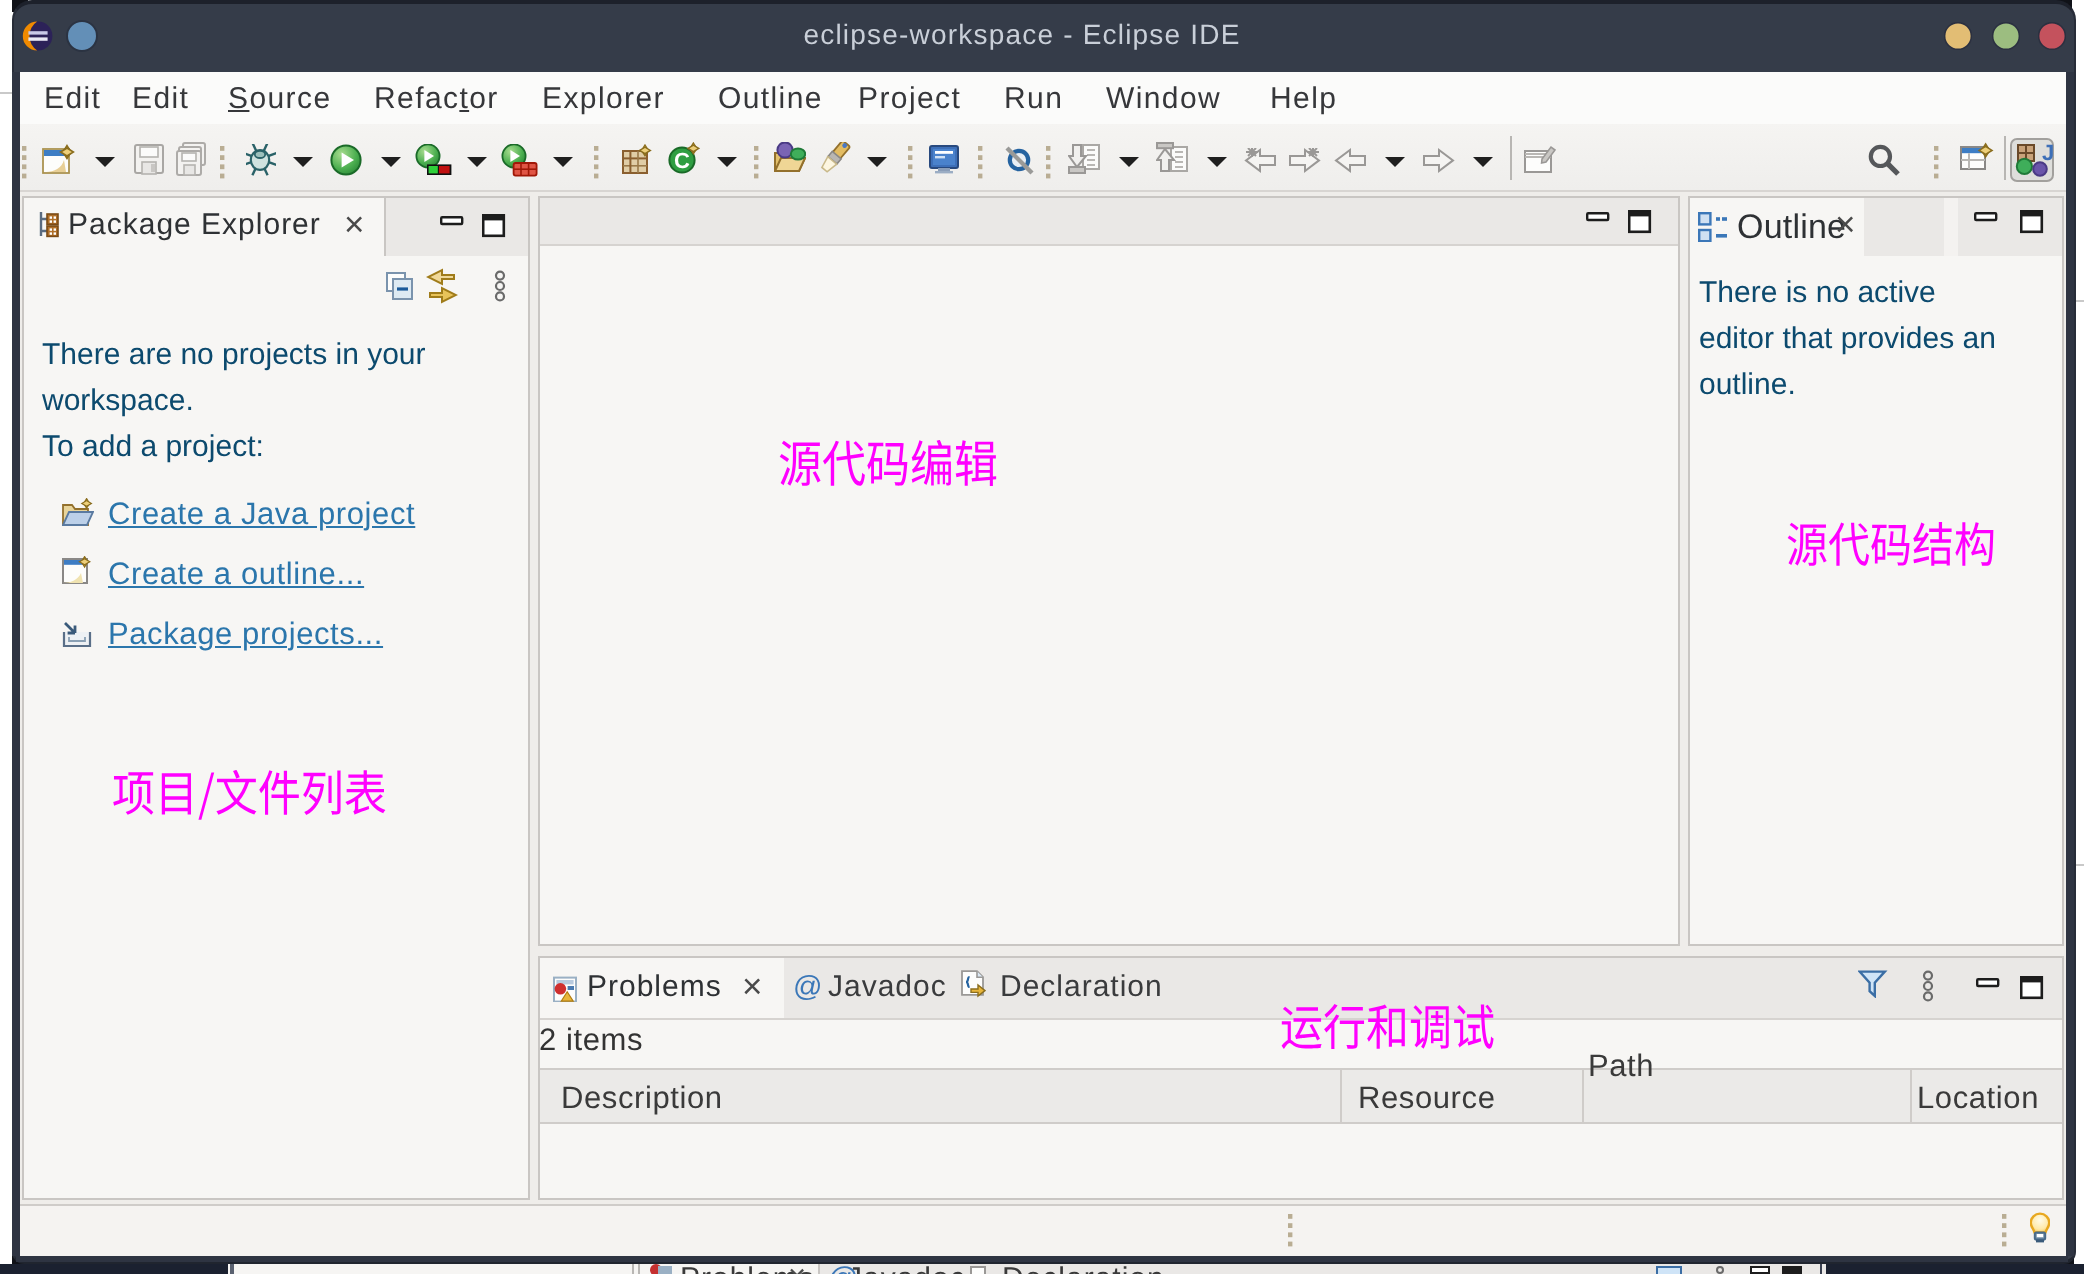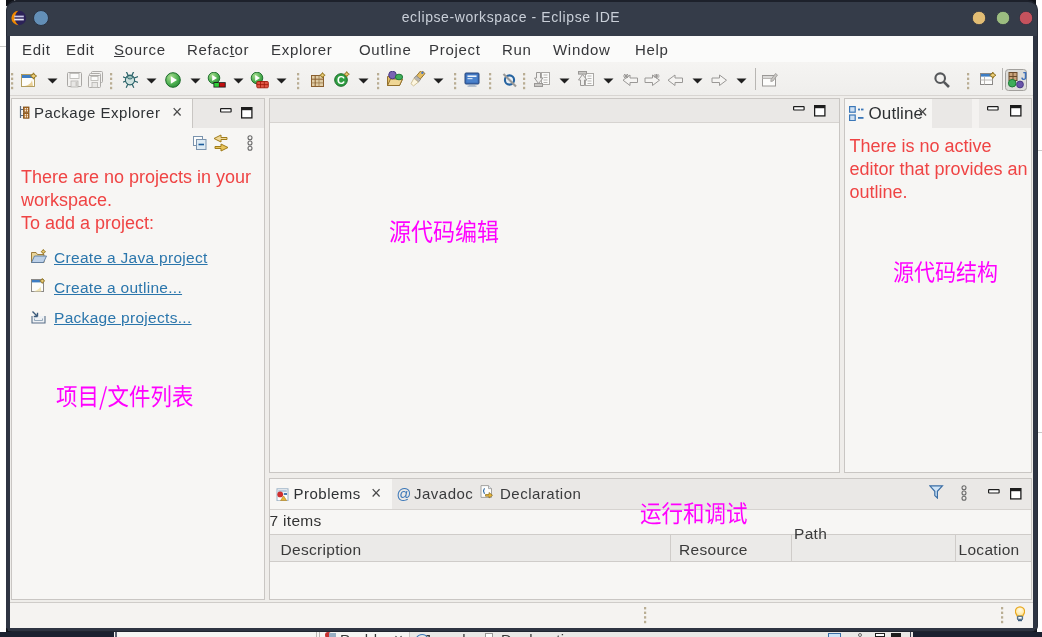--- a/index.html
+++ b/index.html
@@ -4,21 +4,21 @@
 html,body{width:1042px;height:637px;overflow:hidden;background:#fff;font-family:"Liberation Sans",sans-serif}
 .ab{position:absolute}
 #win{left:5.5px;top:0;width:1032px;height:631.5px;background:#353c49;border-radius:10px 10px 6px 6px;border-top:2px solid #1d212b;border-left:1px solid #272c38;border-right:1px solid #272c38;border-bottom:2.5px solid #20252f}
 #inner{left:10px;top:36px;width:1023px;height:591.5px;background:#efedea}
 #menubar{left:10px;top:36px;width:1023px;height:26px;background:#fbfbfa}
 .mi{position:absolute;top:0;height:26px;line-height:27px;font-size:15px;letter-spacing:0.7px;color:#36373a}
 #toolbar{left:10px;top:62px;width:1023px;height:34px;background:linear-gradient(#f5f4f2,#efeeec);border-bottom:1px solid #d8d5d2}
 .panel{position:absolute;background:#f7f6f4;border:1px solid #c9c6c3}
 .tabstrip{position:absolute;background:#eae8e6}
 .tablabel{position:absolute;font-size:15px;letter-spacing:0.5px;color:#2e3134}
-.dtxt{position:absolute;font-size:18px;color:#ef4444;line-height:23px}
+.dtxt{position:absolute;font-size:15px;color:#0c4a6e;line-height:23px}
 .lnk{position:absolute;font-size:15.5px;letter-spacing:0.3px;color:#2b76ac;text-decoration:underline}
 .hdr{position:absolute;font-size:15.5px;letter-spacing:0.3px;color:#3a3a3a}
 #statusbar{left:10px;top:602px;width:1023px;height:25.5px;background:#f5f3f1;border-top:1px solid #cfccc9}
 #bstrip{left:0;top:631.5px;width:1042px;height:5.5px;background:#1b2130}
 #frag{left:114px;top:632px;width:799px;height:5px;background:#f6f5f3;overflow:hidden}
 .corner{position:absolute;width:12px;height:9px;background:#101218}
 .bgline{position:absolute;background:#c9c9c9}
 </style></head>
 <body>
 <div class="corner" style="left:6px;top:0;width:8px;height:6px"></div>
@@ -367,21 +367,21 @@
 <div class="dtxt" style="left:849.5px;top:135px;width:190px">There is no active<br>editor that provides an<br>outline.</div>
 
 <div class="ab" style="left:392px;top:478.5px;width:1px;height:30px;background:#c9c6c3"></div>
 <div class="panel" style="left:268.5px;top:477.5px;width:763px;height:122px"></div>
 <div class="tabstrip" style="left:392px;top:478.5px;width:638.5px;height:30px"></div>
 <div class="ab" style="left:269.5px;top:508.5px;width:761px;height:1px;background:#d6d3d0"></div>
 <div class="tablabel" style="left:293.5px;top:484.5px">Problems</div>
 <div class="ab" style="left:371px;top:483px;font-size:17.5px;color:#4a4a4a">×</div>
 <div class="tablabel" style="left:414px;top:484.5px;color:#3a3b3d">Javadoc</div>
 <div class="tablabel" style="left:500px;top:484.5px;color:#3a3b3d">Declaration</div>
-<div class="hdr" style="left:269.5px;top:512px;color:#333">7 items</div>
+<div class="hdr" style="left:269.5px;top:512px;color:#333">2 items</div>
 <div class="ab" style="left:269.5px;top:534px;width:761px;height:28px;background:#ebeae8;border-top:1px solid #cfccc9;border-bottom:1px solid #cfccc9"></div>
 <div class="ab" style="left:670px;top:534px;width:1px;height:28px;background:#cfccc9"></div>
 <div class="ab" style="left:791px;top:534px;width:1px;height:28px;background:#cfccc9"></div>
 <div class="ab" style="left:955px;top:534px;width:1px;height:28px;background:#cfccc9"></div>
 <div class="hdr" style="left:280.5px;top:540.5px">Description</div>
 <div class="hdr" style="left:679px;top:540.5px">Resource</div>
 <div class="hdr" style="left:794px;top:525px">Path</div>
 <div class="hdr" style="left:958.5px;top:540.5px">Location</div>
 
 <div id="statusbar" class="ab"></div>

